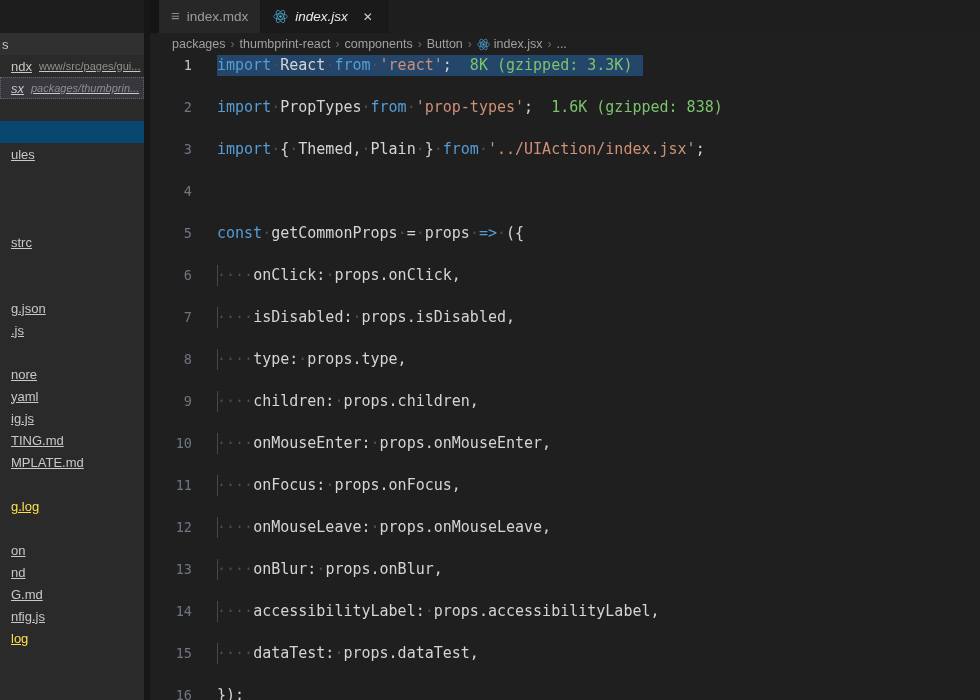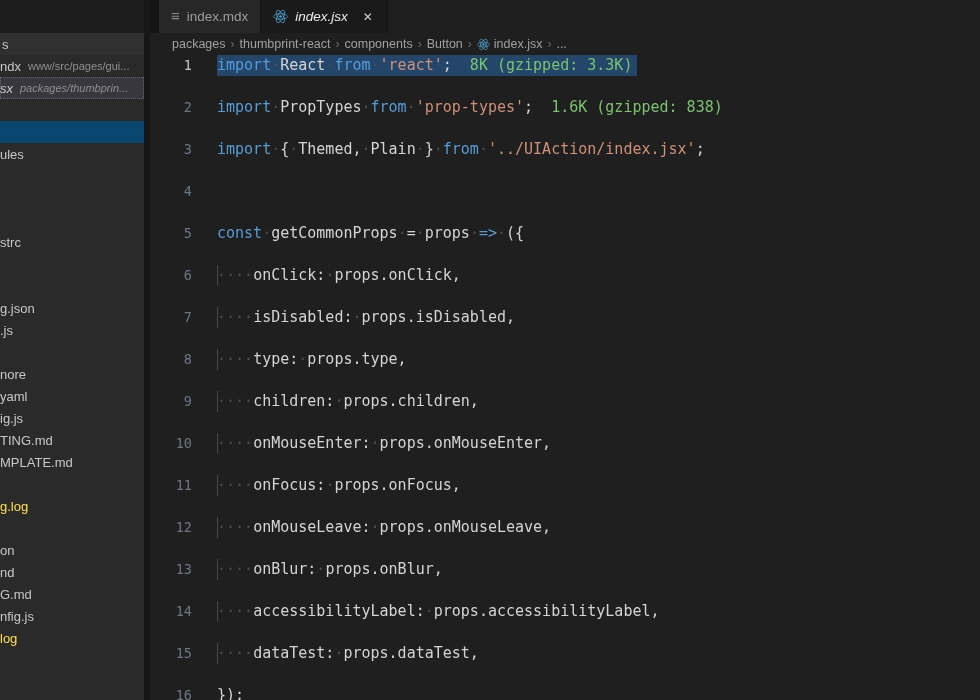--- a/index.html
+++ b/index.html
@@ -12,21 +12,21 @@
   
   .sidebar{position:absolute;left:0;top:0;width:144px;height:700px;background:#2a2a2b;}
   .sidebar-top{position:absolute;left:0;top:0;width:100%;height:33px;background:#1d1d1d;}
   .section-header{
     position:absolute;left:0;top:33px;width:100%;height:22px;background:#303031;
     color:#c5c5c5;font-size:13px;display:flex;align-items:center;padding-left:2px;box-sizing:border-box;
   }
   .srows{position:absolute;left:0;top:55px;width:100%;}
   .srow{
     height:22px;display:flex;align-items:center;white-space:nowrap;overflow:hidden;
-    font-size:13px;color:#c8c8c8;padding-left:0;box-sizing:border-box;
+    font-size:13px;color:#c8c8c8;padding-left:11px;box-sizing:border-box;text-decoration:underline;
   }
   .srow .spath{color:#8f8f8f;font-size:11px;margin-left:7px;}
   .srow.italic{font-style:italic;}
   .srow.dim{color:#fde047;}
   .srow.sel-inactive{background:#37373d;outline:1px dotted rgba(255,255,255,.22);outline-offset:-1px;}
   .srow.sel-active{background:var(--c-list-active,#094771);}
   .gap{position:absolute;left:144px;top:0;width:6px;height:700px;background:#171717;}
   
   .tabbar{position:absolute;left:150px;top:0;right:0;height:33px;background:#1e1e1e;display:flex;}
   .tab-spacer{width:9px;background:#141414;}
@@ -51,21 +51,21 @@
   .code-line{position:relative;height:21px;}
   .ln{
     position:absolute;left:0;top:0;width:42px;text-align:right;
     font-family:"DejaVu Sans Mono",monospace;font-size:13.5px;line-height:21px;color:#6e7681;
   }
   .code-line.sel .ln{color:#c6c6c6;}
   .code-text{
     position:absolute;left:67px;top:0;white-space:pre;display:inline-block;
     font-family:"DejaVu Sans Mono",monospace;font-size:15px;line-height:21px;color:#d4d4d4;
   }
-  .code-line.sel .code-text{background:var(--c-selection,#24466a);padding-right:5px;}
+  .code-line.sel .code-text{background:var(--c-selection,#24466a);padding-right:11px;}
   .guide{position:absolute;top:0;bottom:0;width:1px;background:#474747;}
   .k{color:var(--c-keyword,#569cd6);} .i{color:#d4d4d4;}
   .s{color:var(--c-string,#ce9178);}
   .an{color:var(--c-importcost,#7cc36e);} .d{color:#d4d4d4;}
   .ws{color:#4e4e4e;}
 </style>
 </head>
 <body style="--c-selection: #24466a; --c-list-active: #094771; --c-keyword: #569cd6; --c-string: #ce9178; --c-comment: #6a9955; --c-importcost: #7cc36e;">
 
 <div class="sidebar">

